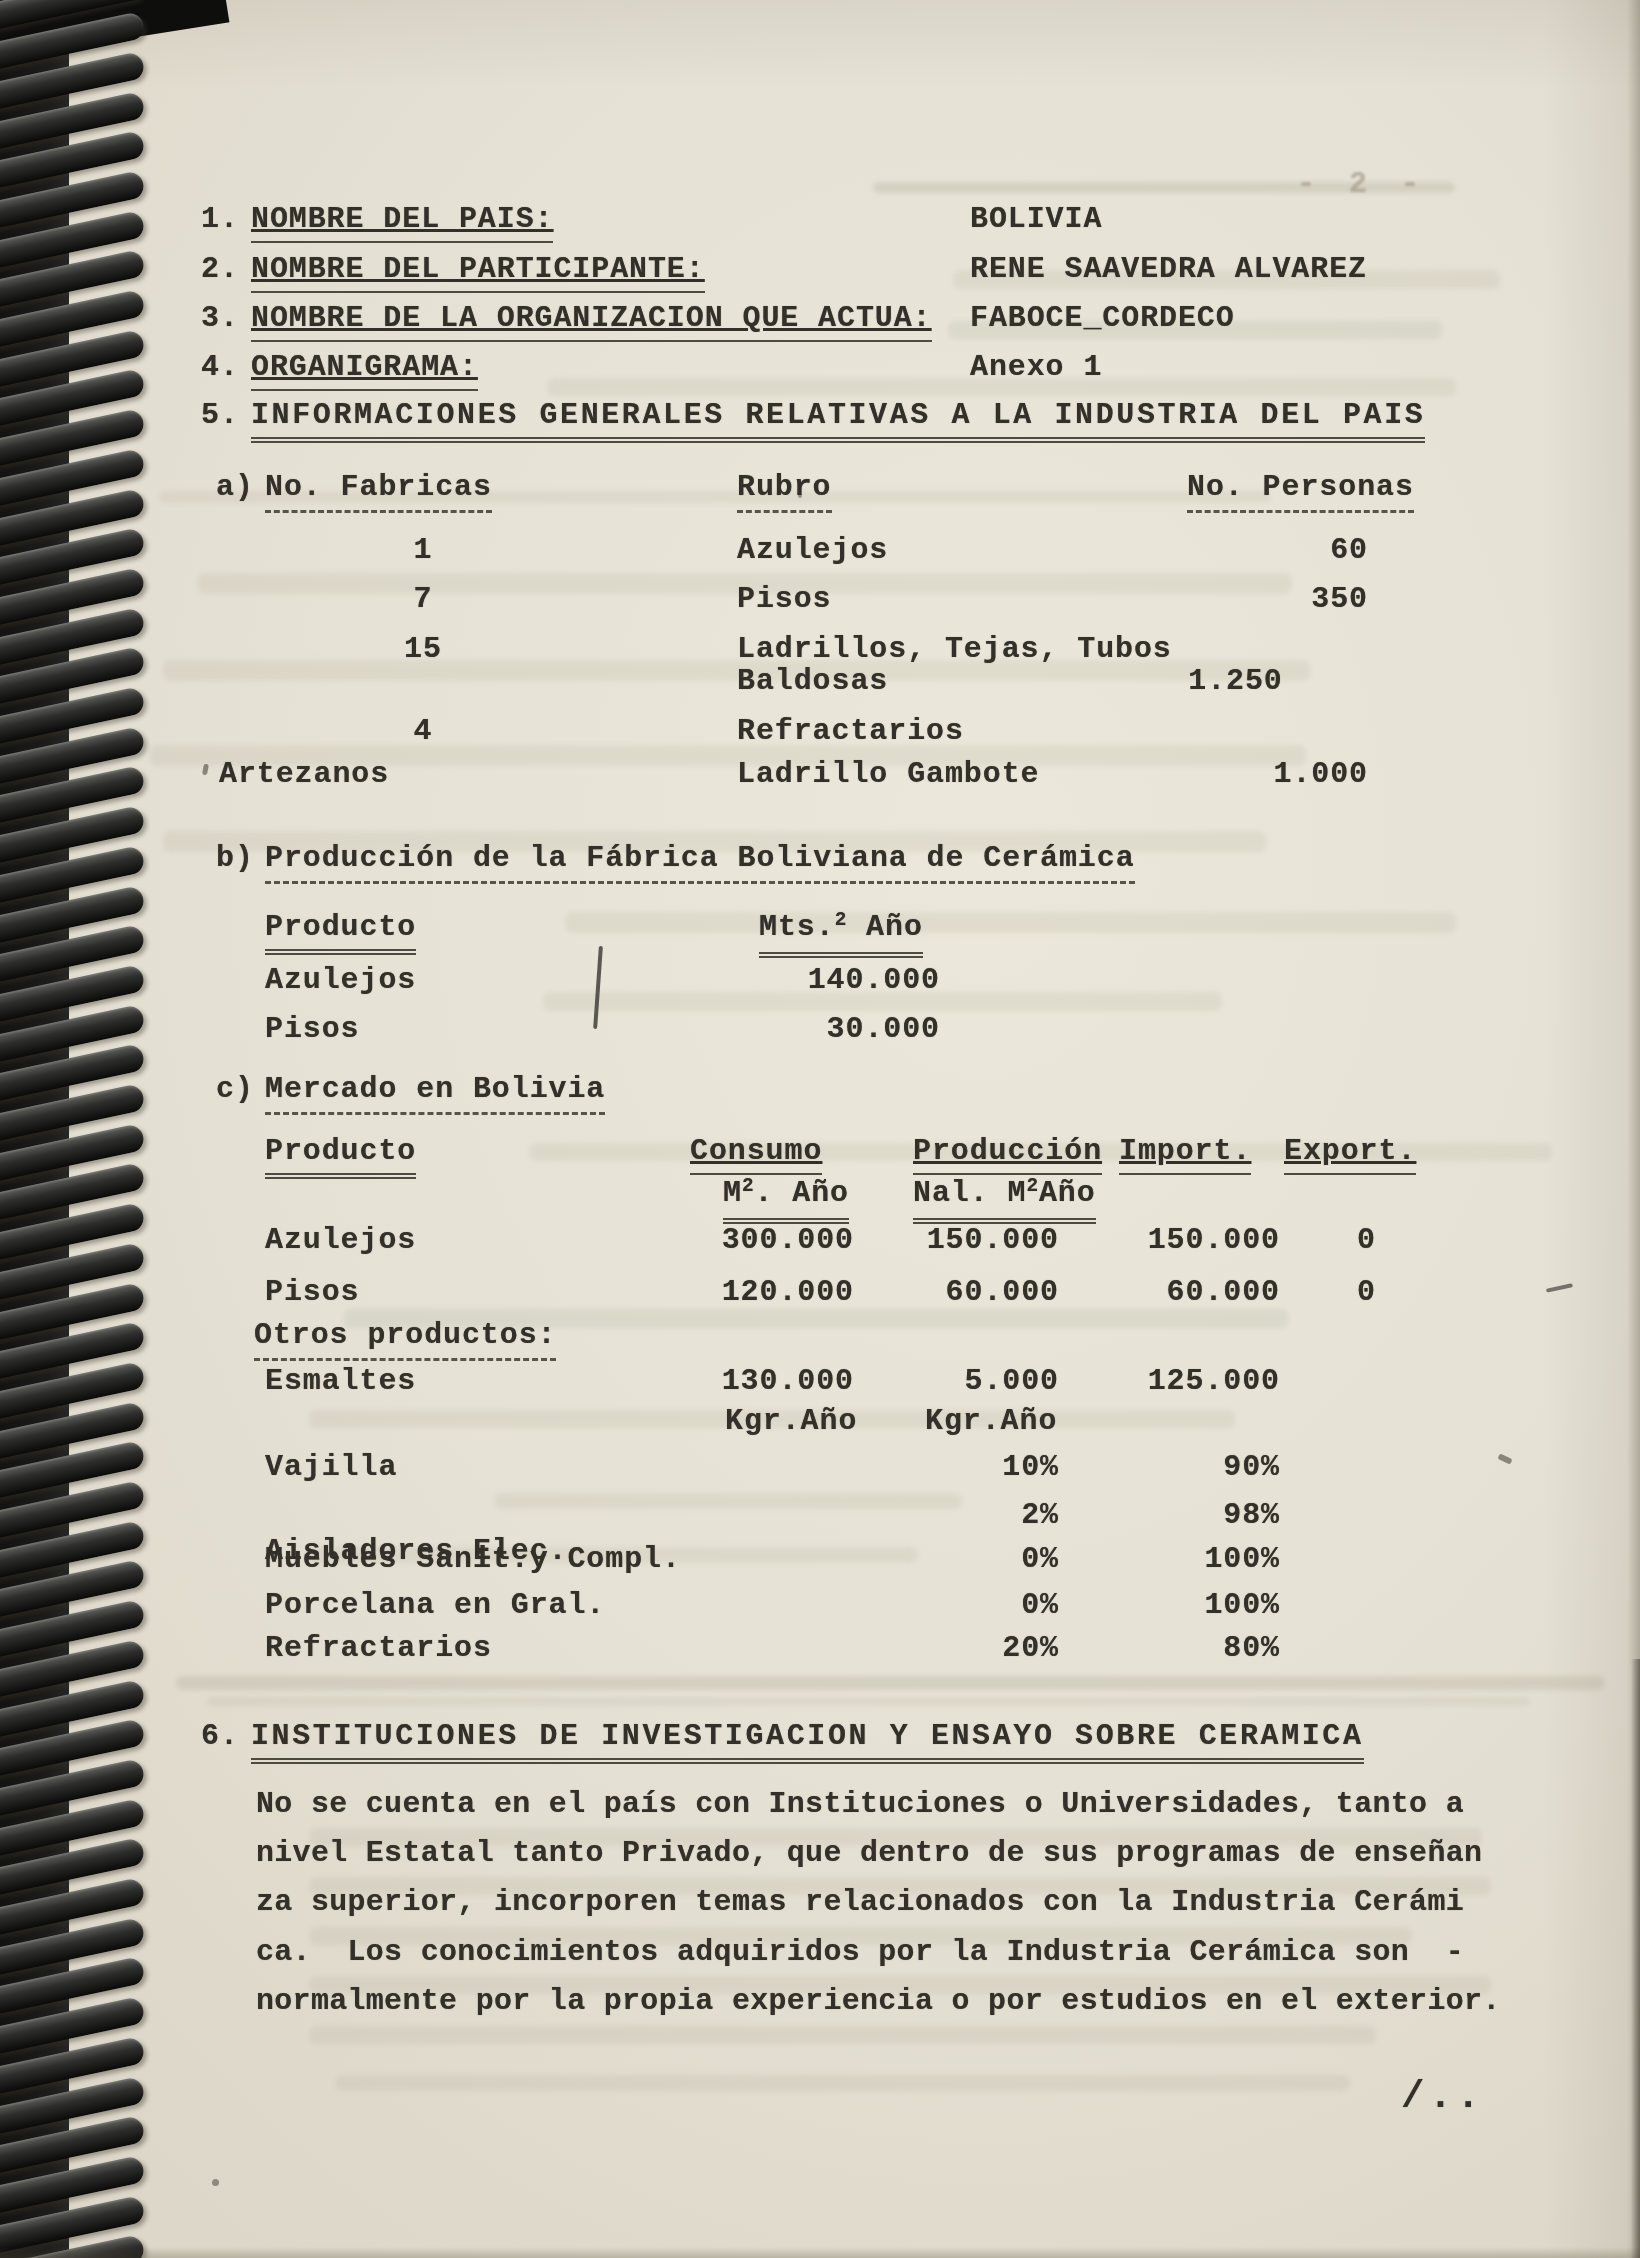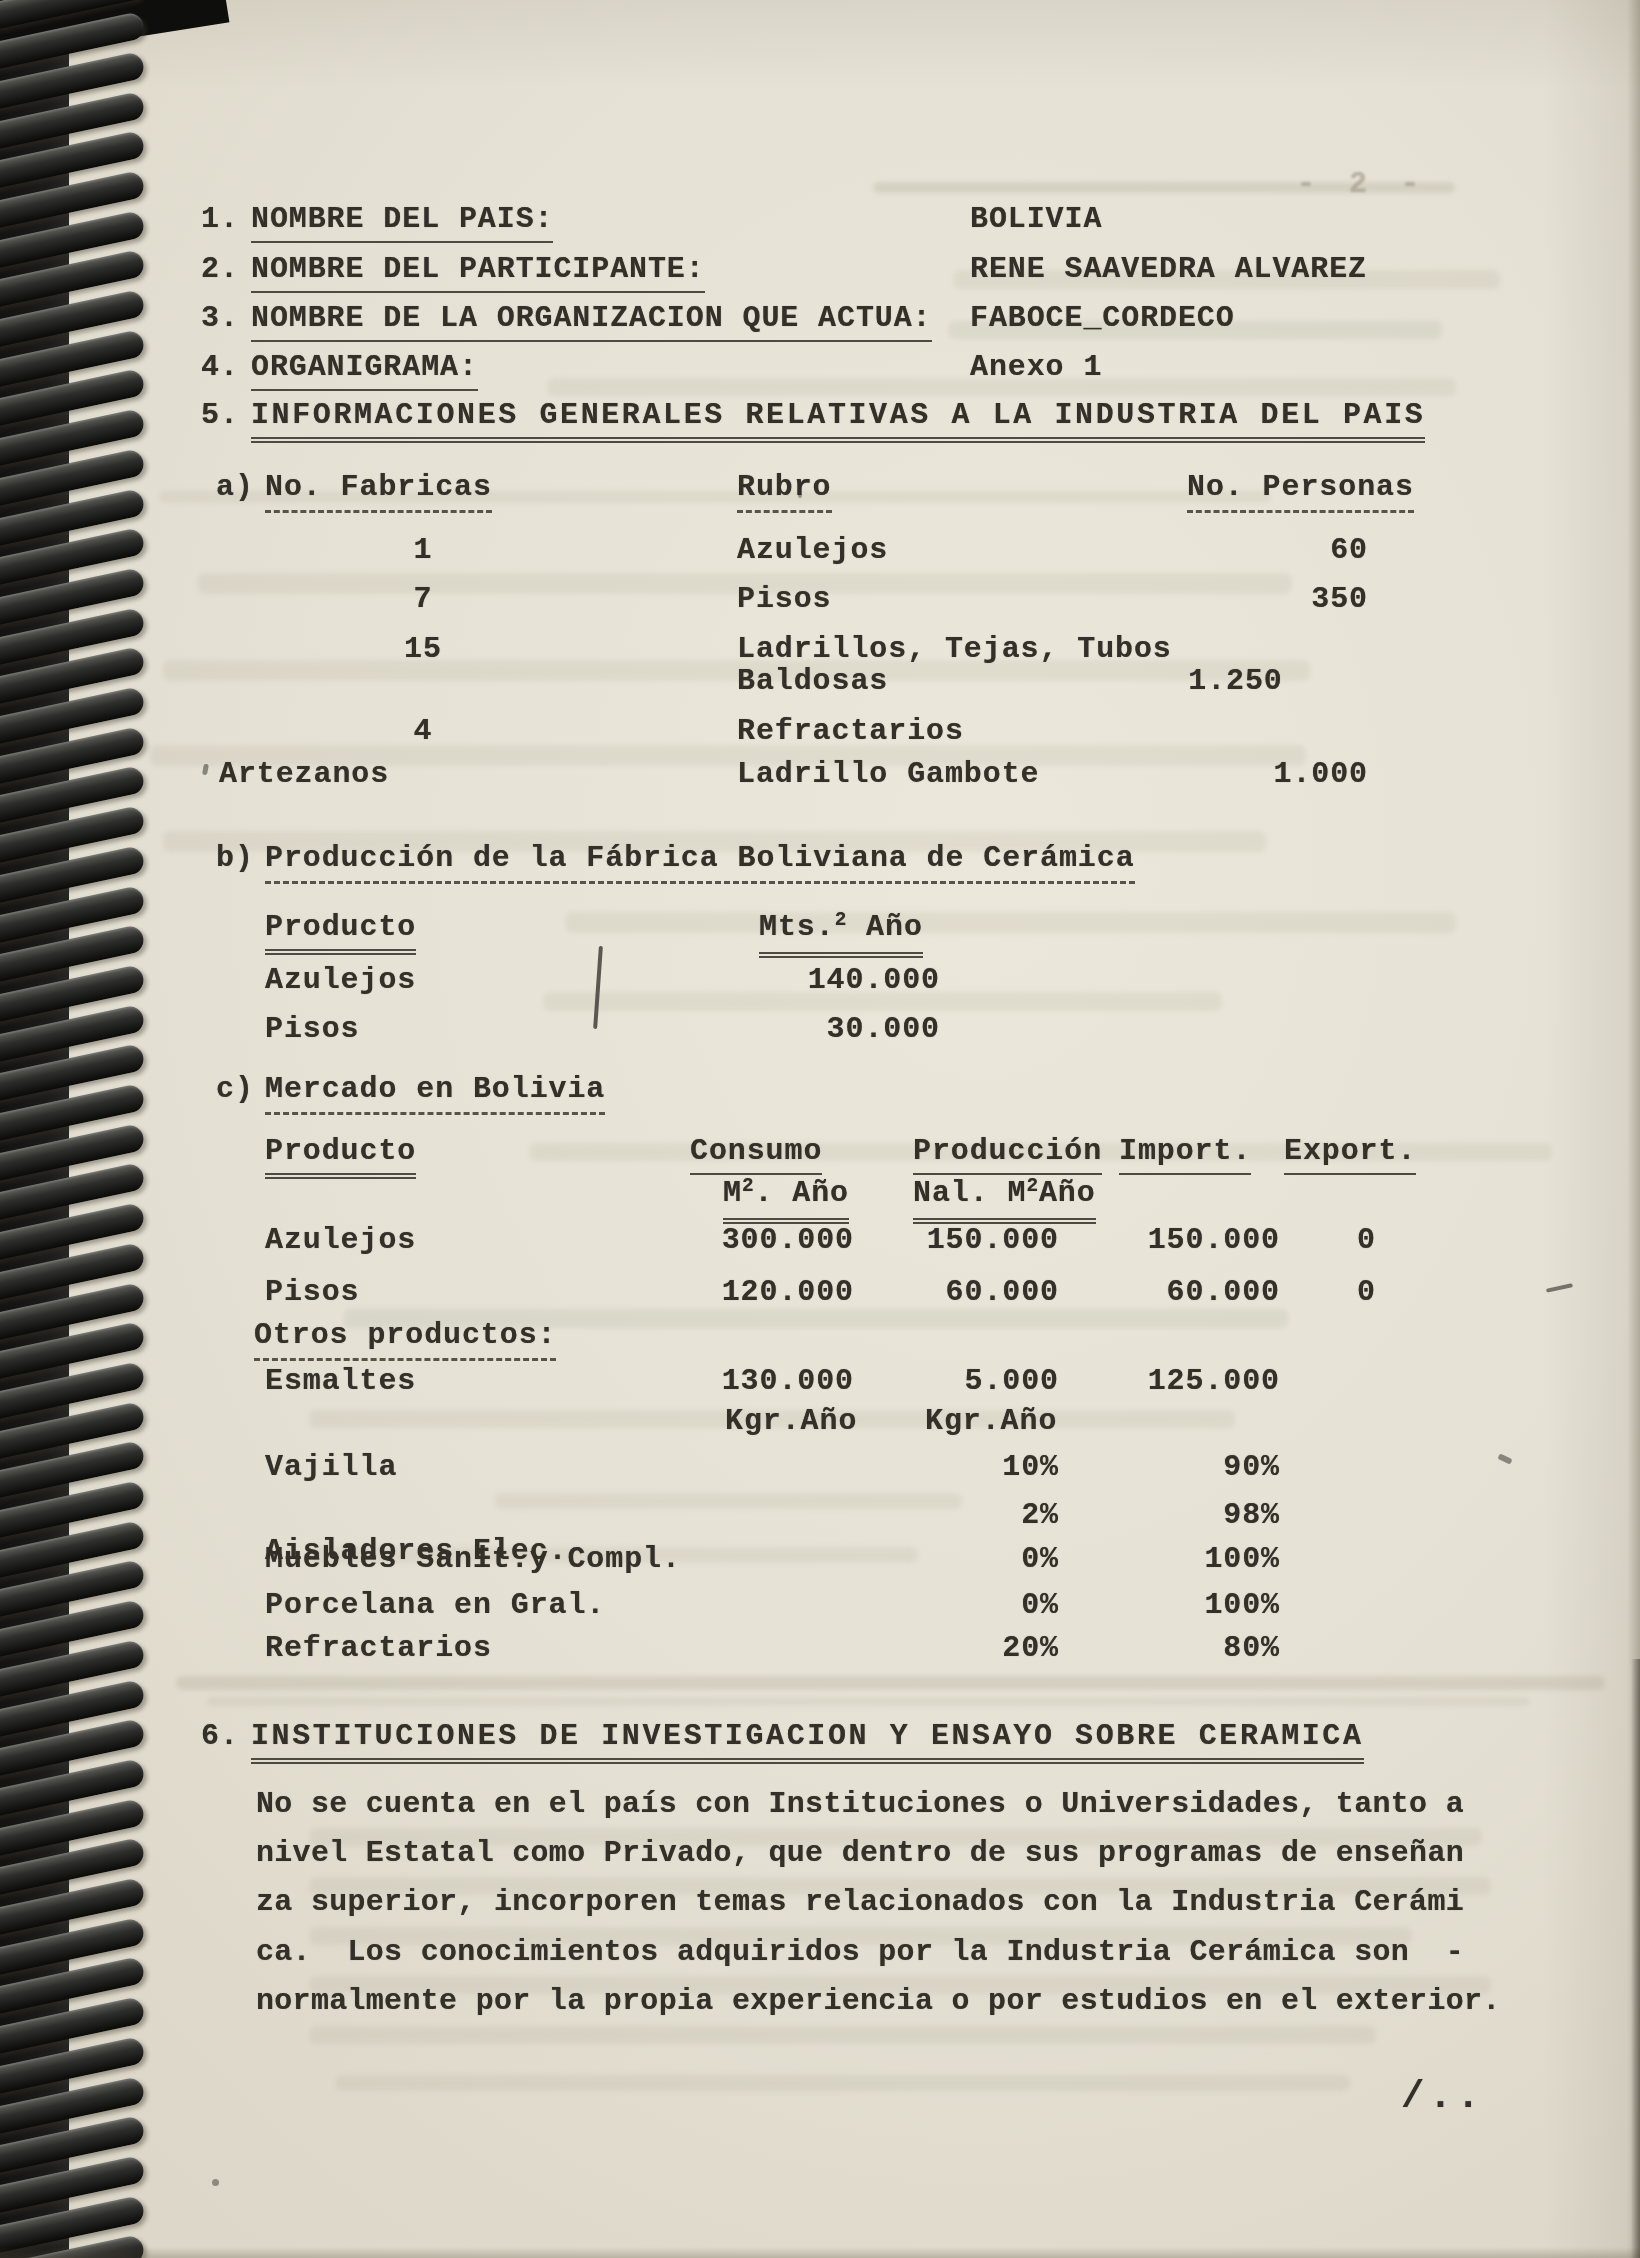--- a/index.html
+++ b/index.html
@@ -7,21 +7,21 @@
     background:
       linear-gradient(180deg, rgba(110,102,85,.10) 0%, rgba(0,0,0,0) 4%),
       linear-gradient(270deg, rgba(100,92,75,.12) 0%, rgba(0,0,0,0) 6%),
       radial-gradient(ellipse 1323px 1676px at 60% 38%, #ebe7da 0%, #e5e1d4 55%, #dcd7c8 100%);
     font-family:"Liberation Mono","DejaVu Sans Mono",monospace;
     color:#33302a;font-weight:700;}
   .t{position:absolute;font-size:30px;line-height:37px;white-space:pre;letter-spacing:0.9px;
      text-shadow:0 0 0.9px rgba(50,46,38,.55);}
   .rt{text-align:right;}
   .ctr{text-align:center;}
-  .u{border-bottom:2.6px solid rgba(50,47,40,.85);padding-bottom:2.6px;}
+  .u{border-bottom:2.6px solid rgba(50,47,40,.85);padding-bottom:2.6px;text-decoration:underline;}
   .ud{border-bottom:3.5px dashed rgba(50,47,40,.8);padding-bottom:4.4px;}
   .uu{border-bottom:6.2px double rgba(50,47,40,.85);padding-bottom:2.6px;}
   .ls3{letter-spacing:2.6px;}
   .ls0{letter-spacing:0.3px;}
   .sup{font-size:19.4px;position:relative;top:-9.7px;}
   .pgnum{color:#968e7b;opacity:.55;letter-spacing:8px;filter:blur(0.9px);}
   .cont{font-size:39px;letter-spacing:4.4px;}
   .ghost{position:absolute;background:#9a947f;opacity:.13;filter:blur(2.6px);border-radius:7px;height:19.4px;}
   .ghost.gg{background:#87957a;}
   .ghost.dk{opacity:.22;}
@@ -181,21 +181,21 @@
   <div class="t rt" style="left:1015px;top:1587px;width:265px;">100%</div>
 
   <div class="t" style="left:265px;top:1630px;">Refractarios</div>
   <div class="t rt" style="left:794px;top:1630px;width:265px;">20%</div>
   <div class="t rt" style="left:1015px;top:1630px;width:265px;">80%</div>
 
   <div class="t" style="left:201px;top:1718px;">6.</div>
   <div class="t uu ls3" style="left:251px;top:1718px;">INSTITUCIONES DE INVESTIGACION Y ENSAYO SOBRE CERAMICA</div>
 
   <div class="t ls0" style="left:256px;top:1786px;">No se cuenta en el país con Instituciones o Universidades, tanto a</div>
-  <div class="t ls0" style="left:256px;top:1835px;">nivel Estatal como Privado, que dentro de sus programas de enseñan</div>
+  <div class="t ls0" style="left:256px;top:1835px;">nivel Estatal tanto Privado, que dentro de sus programas de enseñan</div>
   <div class="t ls0" style="left:256px;top:1884px;">za superior, incorporen temas relacionados con la Industria Cerámi</div>
   <div class="t ls0" style="left:256px;top:1934px;">ca.  Los conocimientos adquiridos por la Industria Cerámica son  -</div>
   <div class="t ls0" style="left:256px;top:1983px;">normalmente por la propia experiencia o por estudios en el exterior.</div>
 
   <div class="t cont" style="left:1401px;top:2079px;">/..</div>
 
   <div>
     <div class="mark" style="left:596px;top:946px;width:3.5px;height:83px;transform:rotate(4deg);opacity:.75;"></div>
     <div class="mark" style="left:1546px;top:1286px;width:26.5px;height:4.4px;transform:rotate(-12deg);opacity:.6;"></div>
     <div class="mark" style="left:1498px;top:1456px;width:14px;height:6.2px;transform:rotate(25deg);opacity:.5;"></div>

